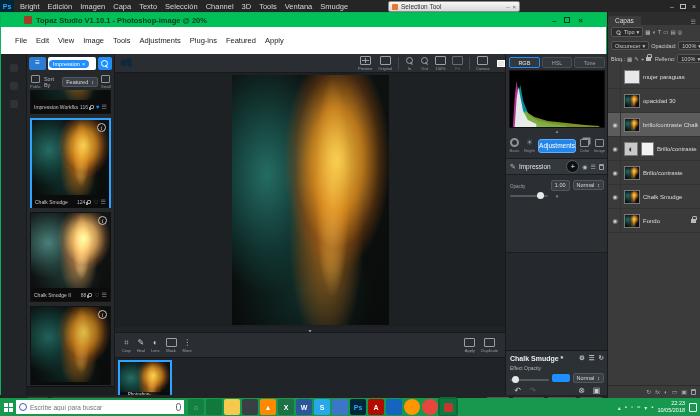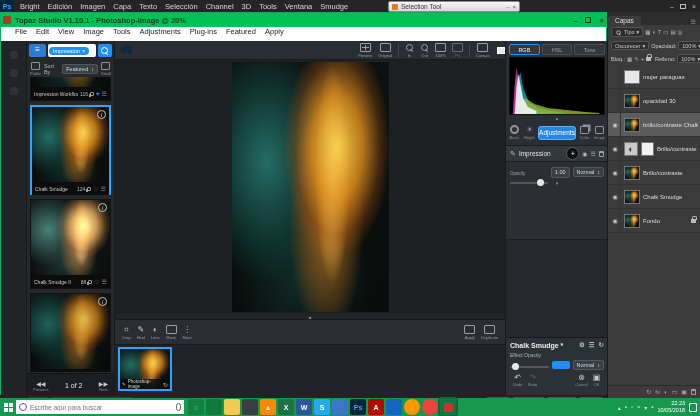--- a/index.html
+++ b/index.html
@@ -10,25 +10,25 @@
 .ps-logo{width:14px;height:12px;background:#00263a;color:#31a8ff;font-weight:bold;font-size:7px;display:flex;align-items:center;justify-content:center}
 .ps-menus{display:flex;gap:8px;padding-left:6px}
 .winbtns{margin-left:auto;display:flex;gap:6px;align-items:center;padding-right:4px;color:#bbb;font-size:7px}
 .restore{width:6px;height:5px;border:1px solid #bbb;display:inline-block}
 
 .selwin{left:388px;top:1px;width:132px;height:11px;background:linear-gradient(#f7f7f7,#d9d9d9);border:1px solid #8a8a8a;border-radius:2px;display:flex;align-items:center;font-size:6.5px;color:#333;padding:0 3px;gap:3px}
 .selwin .ico{width:6px;height:6px;background:#e8762c;border-radius:1px}
 .selwin .ctrl{margin-left:auto;display:flex;gap:3px;color:#666;font-size:6px}
 
 .tz{left:0;top:12px;width:607px;height:383px;background:#26292c;border:1px solid #0eae5e}
-.tz-title{height:14px;background:#00c157;display:flex;align-items:center;gap:4px;padding:0 2px;font-size:7.5px;color:#103a22;font-weight:bold}
+.tz-title{height:14px;background:#00c157;display:flex;align-items:center;gap:4px;padding:0 23px;font-size:7.5px;color:#103a22;font-weight:bold}
 .tz-title .logo{width:8px;height:8px;background:#a33d26;border-radius:1px}
 .tz-title .ctrl{margin-left:auto;display:flex;gap:8px;color:#0b3a21;font-size:8px;align-items:center}
 .tz-title .box{width:6px;height:6px;border:1px solid #0b3a21;display:inline-block}
-.tz-menu{height:14px;background:#fff;display:flex;gap:9px;padding-left:14px;font-size:7.5px;color:#222}
+.tz-menu{height:27px;background:#fff;display:flex;align-items:center;gap:9px;padding-left:14px;font-size:7.5px;color:#222}
 .tz-body{position:relative;height:356px}
 .gutter{left:0;top:0;width:26px;height:100%;background:#222528;border-right:1px solid #17191c}
 .gutter i{display:block;width:8px;height:8px;margin:10px auto 0;background:#2f3337;border-radius:2px}
 
 .sb{left:26px;top:0;width:87px;height:100%;background:#26292c}
 .sb-head{display:flex;align-items:center;gap:2px;padding:3px 2px}
 .hamb{width:17px;height:13px;background:#2b7cd3;border-radius:2px;color:#fff;font-size:8px;line-height:12px;text-align:center}
 .search{flex:1;height:13px;background:#fff;border-radius:2px;display:flex;align-items:center;padding:1px}
 .chip{background:#1f8fff;color:#fff;font-size:5.5px;border-radius:6px;padding:1px 4px;display:flex;gap:2px;align-items:center;white-space:nowrap}
 .sbtn{width:14px;height:13px;background:#1f8fff;border-radius:2px;position:relative}

